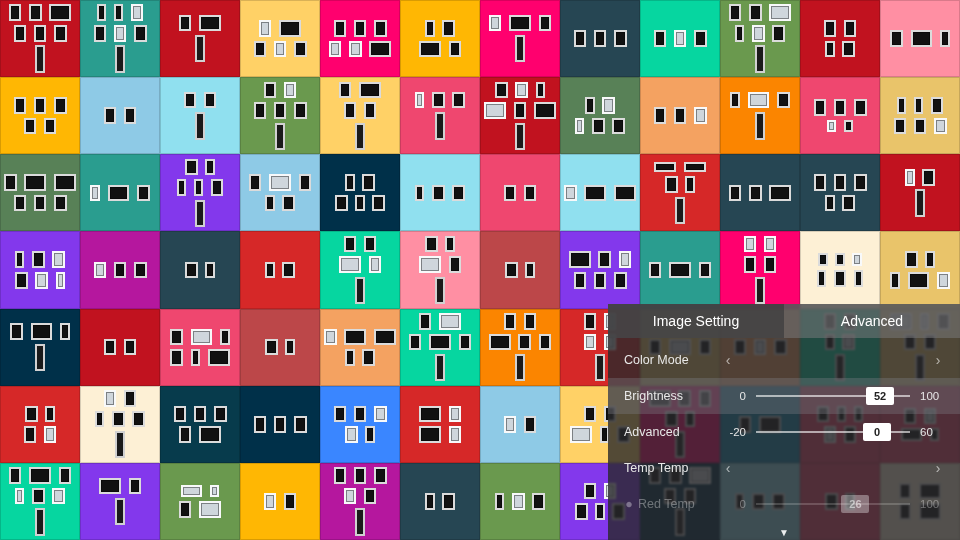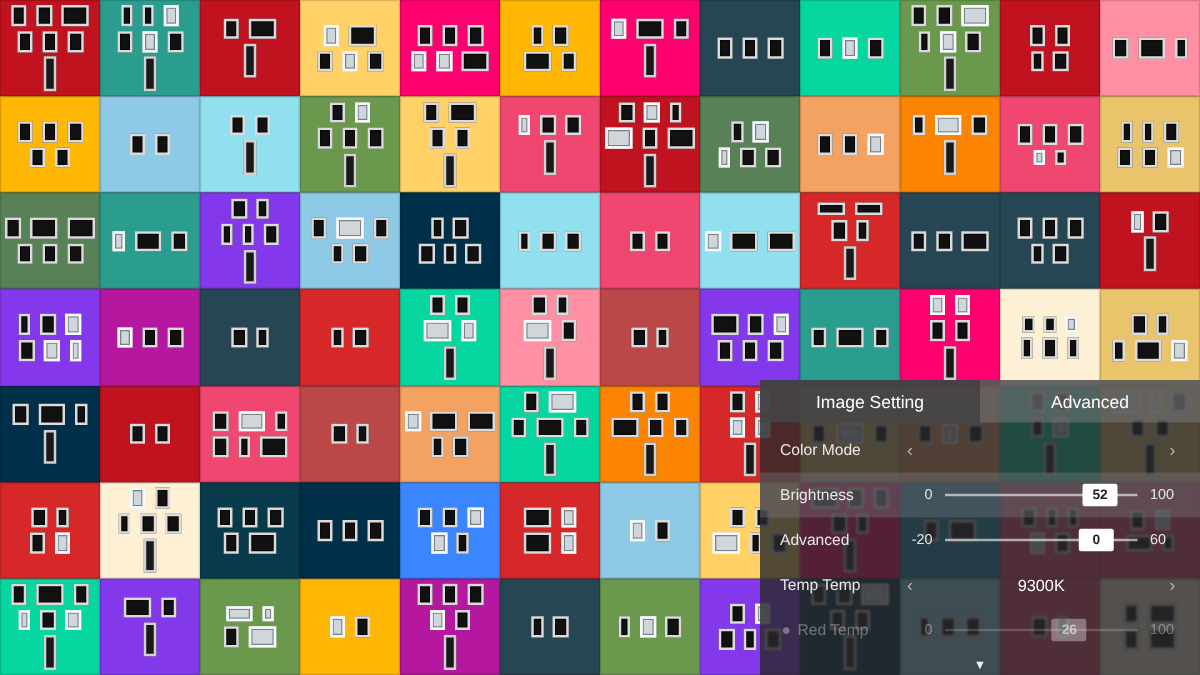--- a/index.html
+++ b/index.html
@@ -992,21 +992,20 @@
           <div class="thumb" id="thumb-contrast" style="left: 50%;">0</div>
         </div>
         <span class="maxlab">60</span>
       </div>
     </div>
 
     <div class="settings-row">
       <div class="label">Temp Temp</div>
       <div class="selector">
         <span class="chev">‹</span>
-        <span class="value">9300K</span>
         <span class="chev">›</span>
       </div>
     </div>
 
     <div class="settings-row dim">
       <div class="label">
         <span class="bullet">●</span><span>Red Temp</span>
       </div>
       <div class="slider">
         <span class="minlab">0</span>

